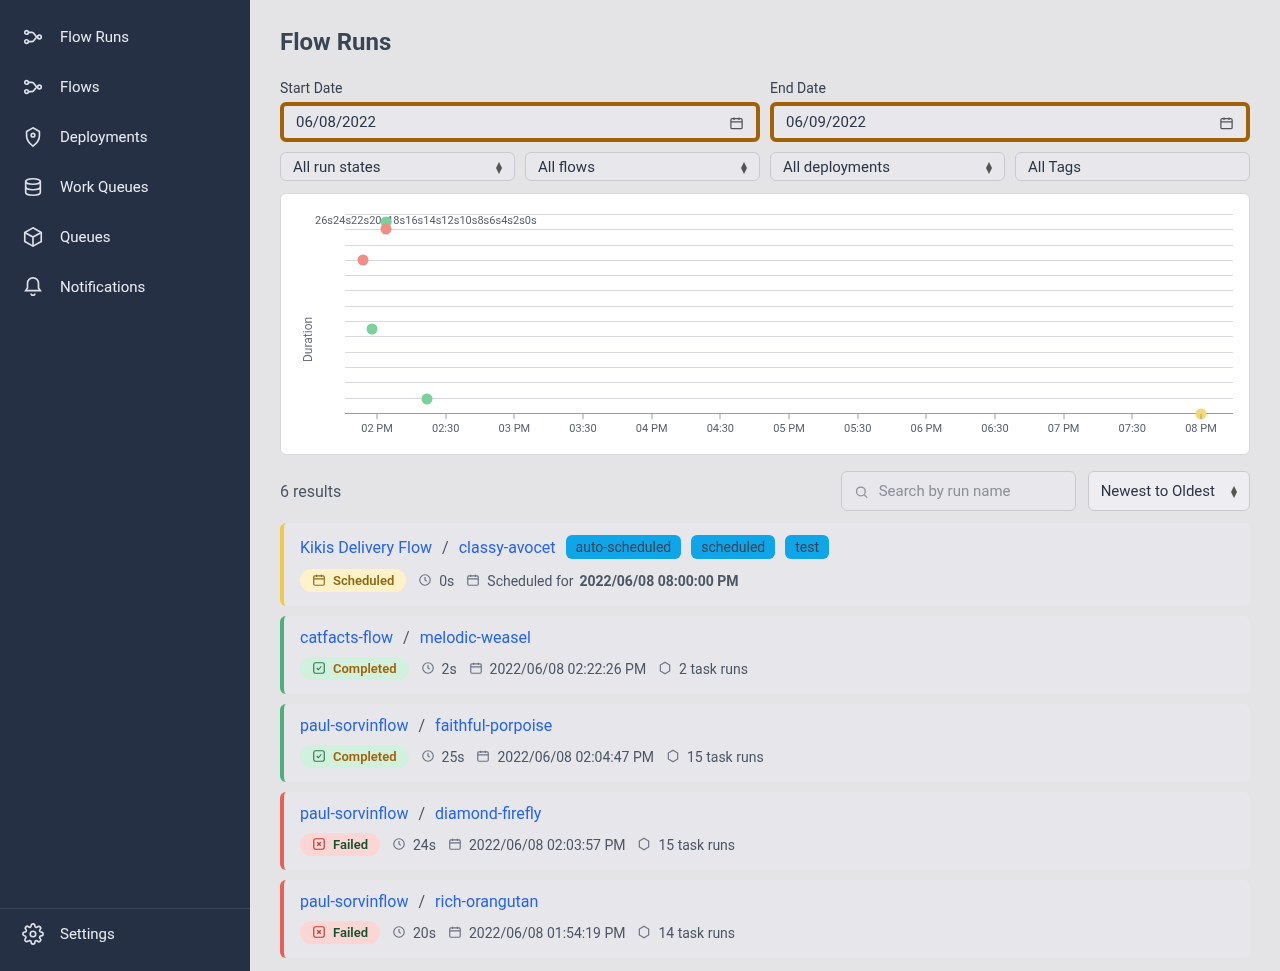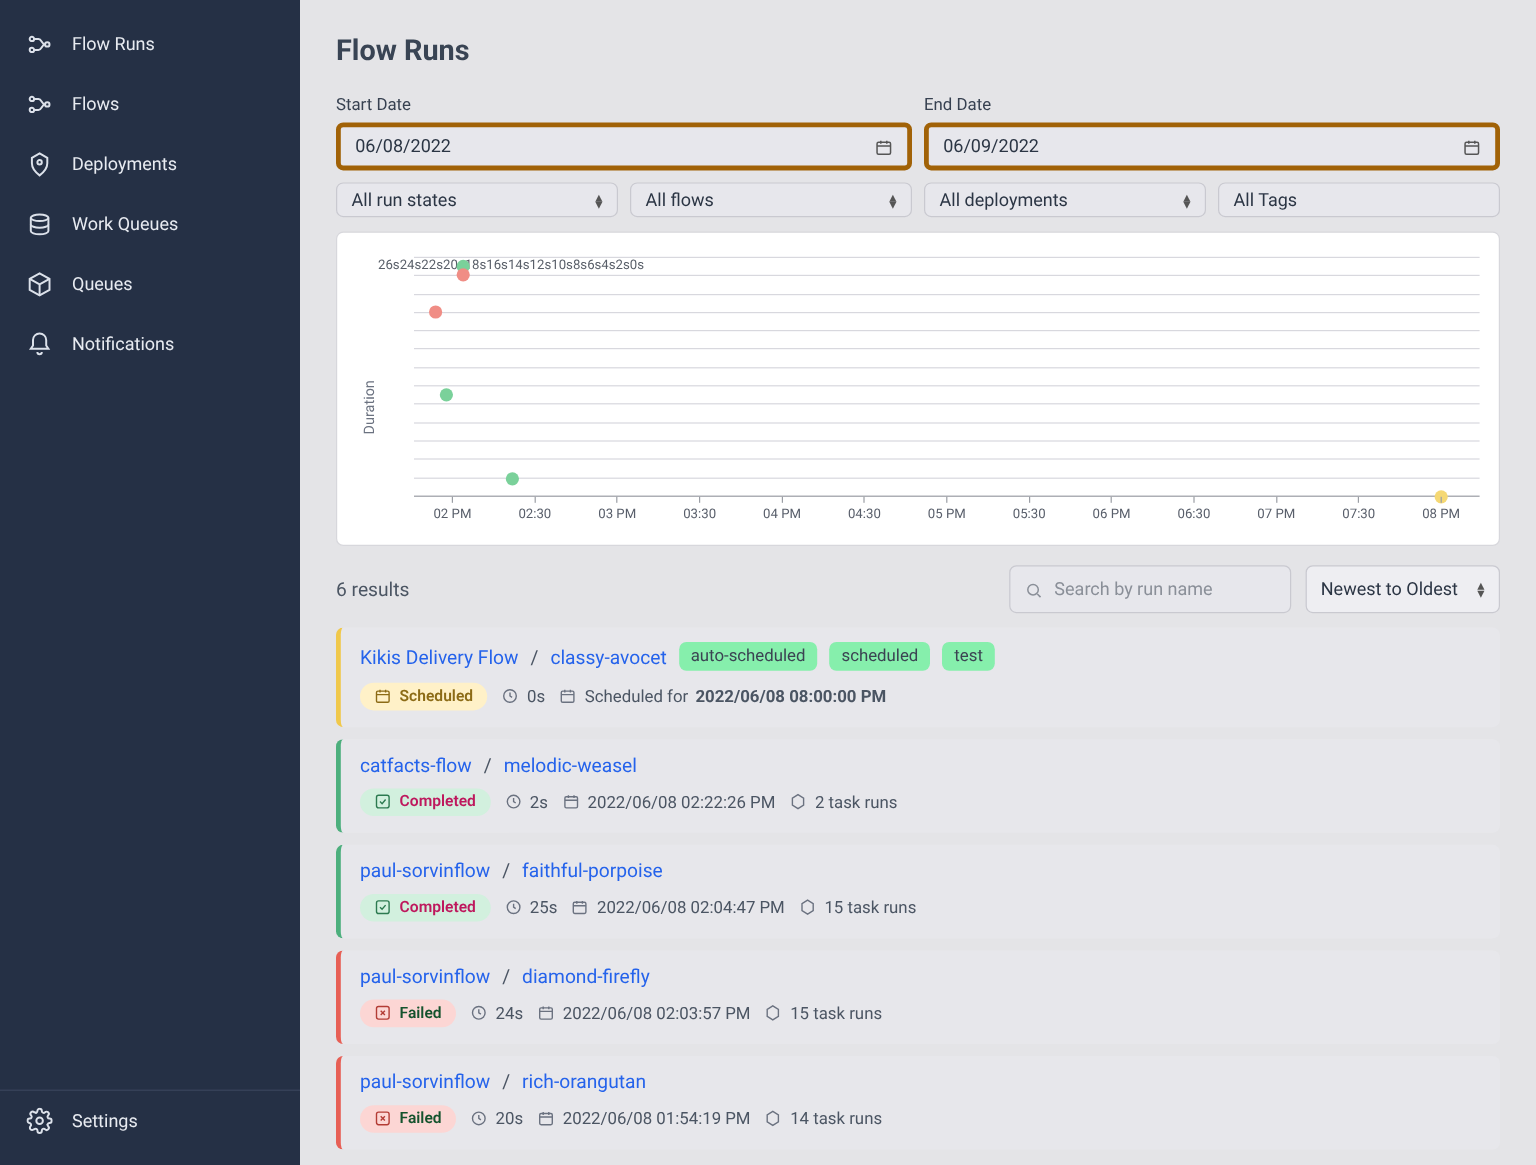--- a/index.html
+++ b/index.html
@@ -112,30 +112,30 @@
     background:#e7e7eb; border-radius:6px; border-left:4px solid;
     padding:12px 16px 14px 16px; margin-bottom:10px;
   }
   .run-card.yellow { border-left-color:#f0c84b; }
   .run-card.green { border-left-color:#4caf7d; }
   .run-card.red   { border-left-color:#e75f55; }
   .card-top { display:flex; align-items:center; gap:10px; flex-wrap:wrap; margin-bottom:10px;}
   .flow-link { color:#2563eb; font-size:16px;}
   .sep { color:#4b5563; font-size:16px;}
   .tag-pill {
-    background:#86efac; border-radius:6px; padding:4px 10px;
+    background:#0ea5e9; border-radius:6px; padding:4px 10px;
     font-size:14px; color:#3b4352;text-align:center;
   }
   .meta-row { display:flex; align-items:center; gap:12px; flex-wrap:wrap; font-size:14px; color:#3b4352;}
   .state-badge {
     display:inline-flex; align-items:center; gap:6px;
     border-radius:14px; padding:4px 12px; font-size:13px; font-weight:600;
   }
   .state-badge.scheduled { background:#fff1c8; color:#8c6b16;}
-  .state-badge.completed { background:#d2f0de; color:#be185d;}
+  .state-badge.completed { background:#d2f0de; color:#a16207;}
   .state-badge.failed    { background:#fcd6d4; color:#14532d;}
   .meta-item { display:inline-flex; align-items:center; gap:6px; color:#4b5563; font-size:14px;}
   .mini-icon { width:15px; height:15px; display:inline-flex;}
   svg { display:block; }
 </style>
 </head>
 <body>
 
 <div class="sidebar">
   <div class="nav-top">

